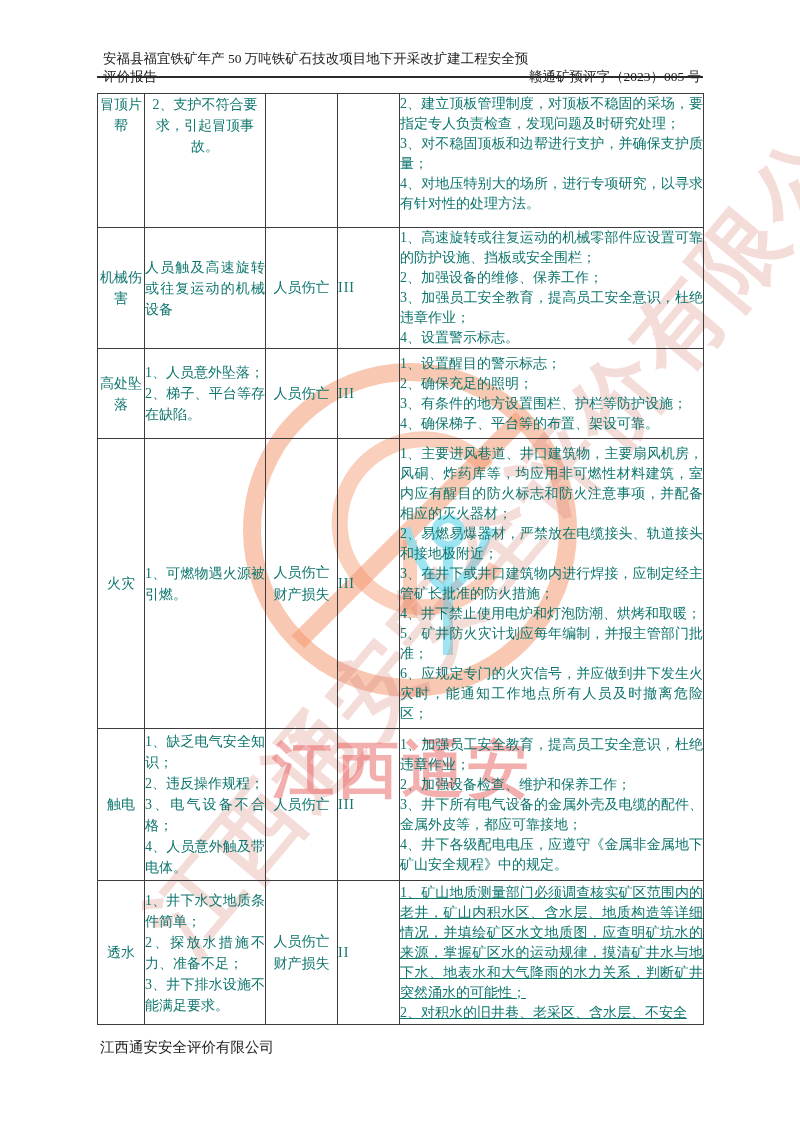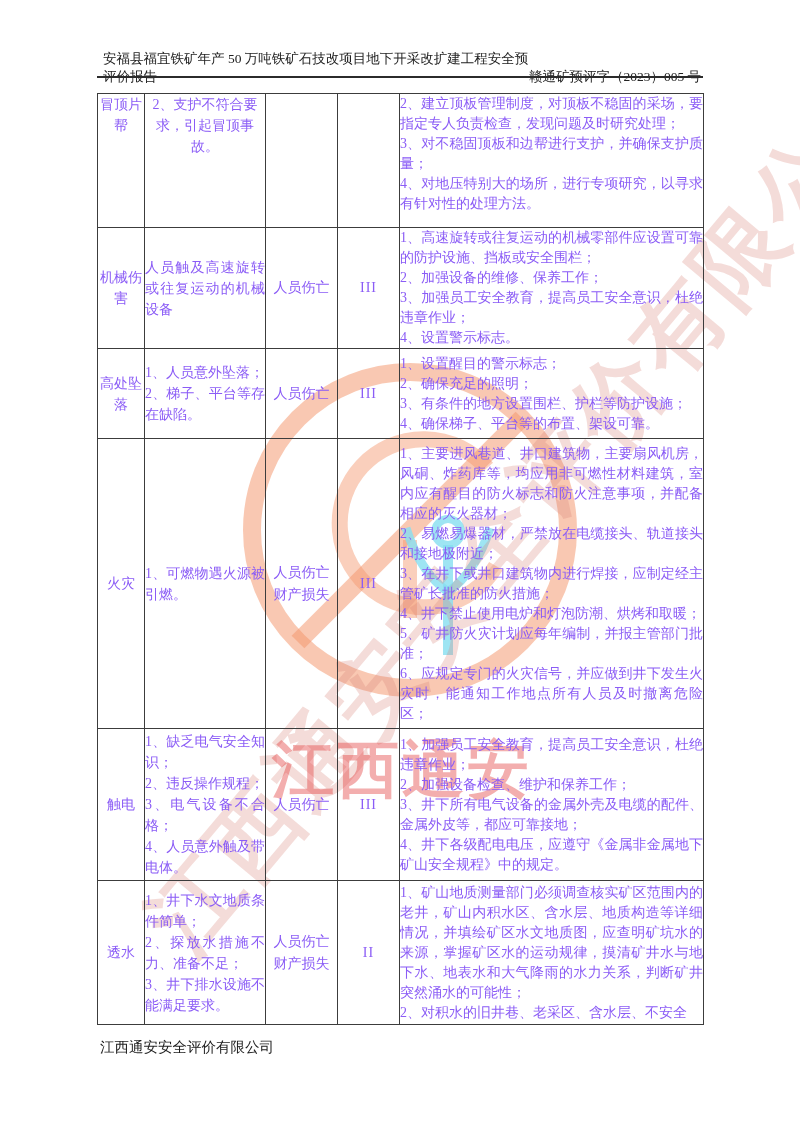--- a/index.html
+++ b/index.html
@@ -30,37 +30,37 @@
   .hdr .t{padding-left:6px;}
   .hdr .n{white-space:nowrap;padding-right:2px;}
   .hdr-rule{position:absolute;left:97px;top:76px;width:606px;height:2px;background:#2b2b2b;}
   table.haz{
     position:absolute;left:97px;top:93px;width:606px;
     border-collapse:collapse;table-layout:fixed;
     background:transparent;
   }
   table.haz td{
     border:1px solid #3c3c3c;background:transparent;
-    font-size:14px;color:#8b5cf6;vertical-align:middle;
+    font-size:14px;color:#0f766e;vertical-align:middle;
     padding:0;overflow:hidden;
   }
   col.c-haz{width:47px;}  col.c-cause{width:121px;}
   col.c-cons{width:72px;} col.c-lvl{width:62px;}  col.c-mea{width:304px;}
   td.hazname{text-align:center;line-height:21px;padding:2px 3px;}
   td.cause{padding:3px 4px;line-height:21px;text-align:justify;}
   td.cause .li{text-align:justify;}
   td.conseq{text-align:center;line-height:22px;padding:2px 2px;margin-left:8px;}
-  td.level{text-align:center;font-size:15px;letter-spacing:1px;}
+  td.level{text-align:left;font-size:15px;letter-spacing:1px;}
   td.measures{vertical-align:top;padding:2px 5px 0 6px;line-height:20px;text-align:justify;}
   td.measures .li{text-align:justify;}
   tr.r1 td{vertical-align:top;}
   tr.r1 td.cause .li{text-align:center;}
   tr.r1{height:134px;} tr.r2{height:120px;} tr.r3{height:90px;}
   tr.r4{height:290px;} tr.r5{height:152px;} tr.r6{height:144px;}
-  tr.r6 td.measures{line-height:20px;}
+  tr.r6 td.measures{line-height:20px;text-decoration:underline;}
   .ftr-company{position:absolute;left:100px;top:1038px;font-size:14.5px;color:#1c1c1c;}
   .ftr-page{position:absolute;left:0;top:1036px;width:780px;text-align:center;font-size:12.5px;color:#1c1c1c;}
 </style>
 </head>
 <body>
 
 <div class="page">
 
   <div class="wm">
     <div class="wm-diag">江西通安安全评价有限公司</div>

